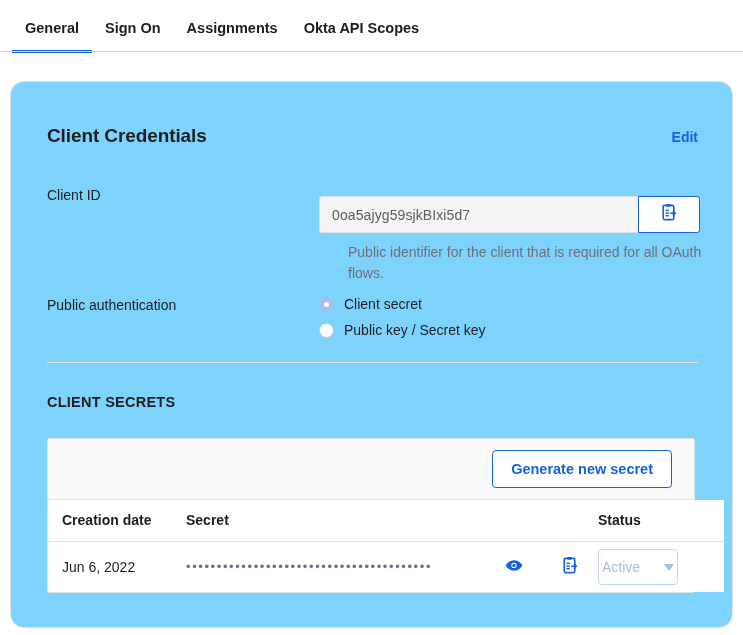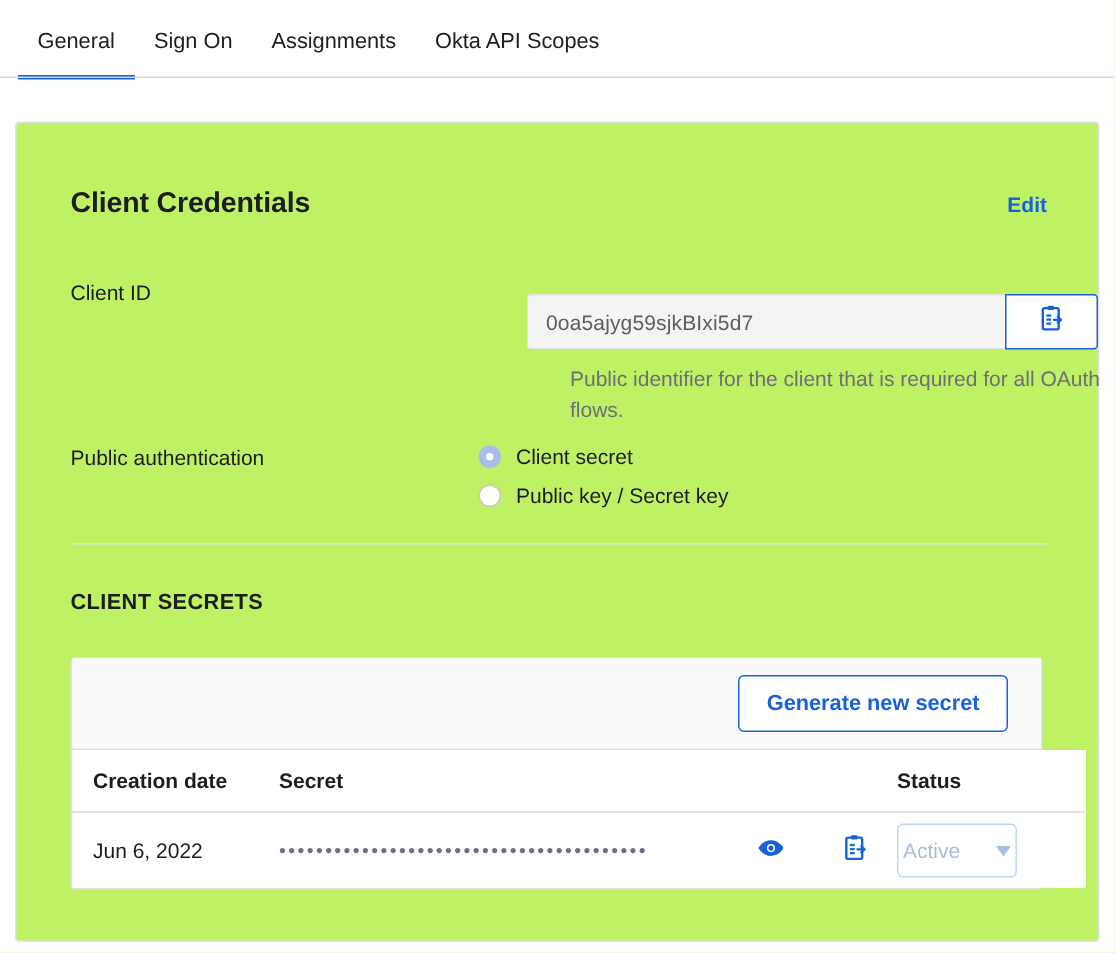--- a/index.html
+++ b/index.html
@@ -39,21 +39,21 @@
     display: flex;
     align-items: flex-start;
     height: 53px;
   }
   .tab {
     position: relative;
     padding: 19px 13px 0 13px;
     font-size: 14.5px;
     line-height: 18px;
     color: #1d1d21;
-    font-weight: 400;
+    font-weight: 700;
     cursor: pointer;
     height: 53px;
     box-sizing: border-box;
     white-space: nowrap;
   }
   .tab.active::after {
     content: "";
     position: absolute;
     left: 0;
     right: 0;
@@ -63,23 +63,23 @@
   }
 
   
   .card {
     position: absolute;
     left: 10px;
     top: 81px;
     width: 723px;
     height: 547px;
     box-sizing: border-box;
-    background: #bef264;
+    background: #7dd3fc;
     border: 1px solid #dfe1e2;
-    border-radius: 3px;
+    border-radius: 14px;
   }
 
   
   .section-head {
     position: absolute;
     left: 36px;
     top: 43px;
     width: 651px;
     display: flex;
     align-items: baseline;
@@ -99,21 +99,21 @@
     text-decoration: none;
   }
 
   
   .form-row {
     position: absolute;
     left: 36px;
     width: 651px;
     display: flex;
   }
-  .row-clientid { top: 98px; gap: 32px; }
+  .row-clientid { top: 98px; }
   .row-clientauth { top: 208px; }
 
   .form-label {
     width: 272px;
     flex: 0 0 272px;
     font-size: 14px;
     color: #1d1d21;
     line-height: 20px;
     padding-top: 5px;
   }

